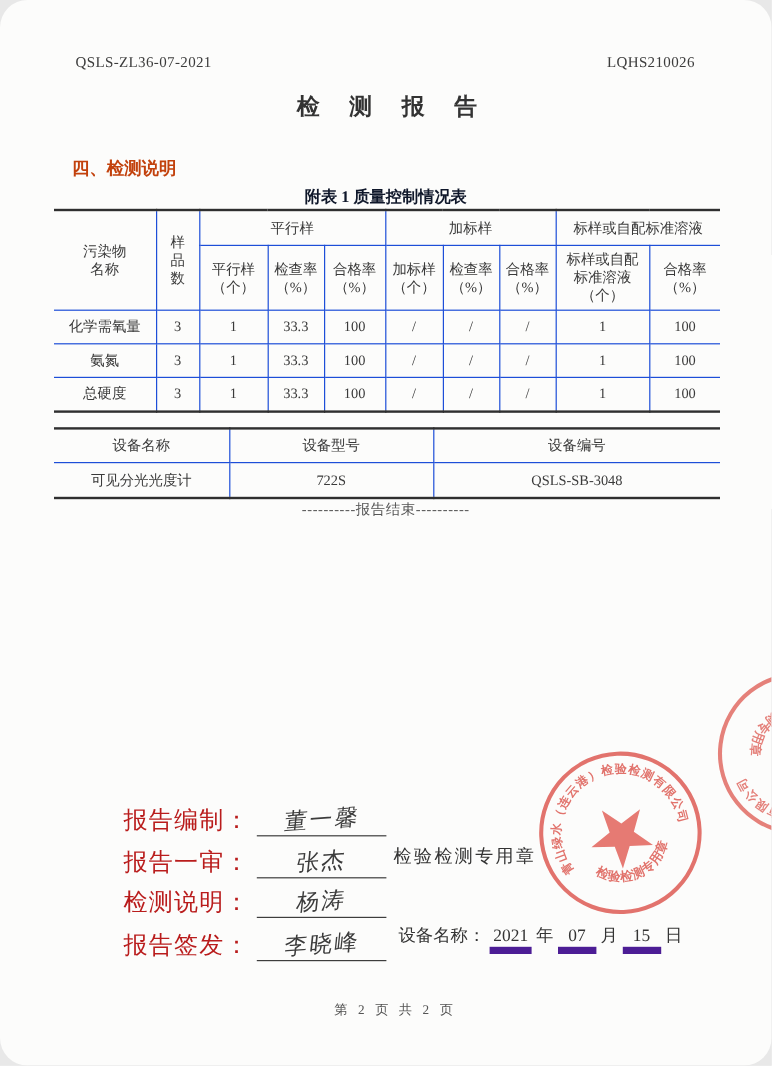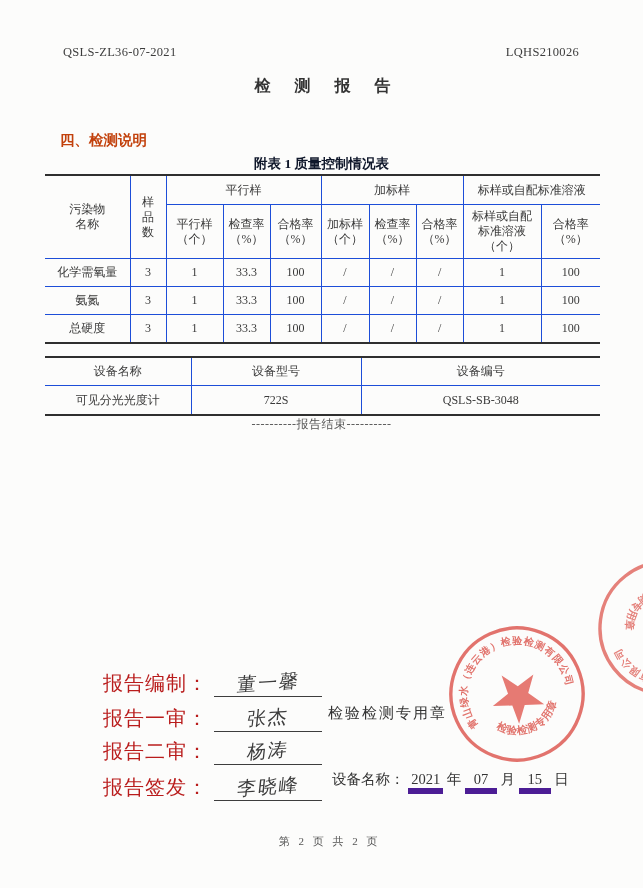--- a/index.html
+++ b/index.html
@@ -1,24 +1,25 @@
 <!DOCTYPE html>
 <html><head>
 <meta charset="utf-8">
 <style>
   html,body{margin:0;padding:0;background:#e8e8e8;}
   .page{
     position:relative;width:643px;height:888px;margin:0 auto;
     background:#fcfcfb;overflow:hidden;
     font-family:"Liberation Serif","DejaVu Serif",serif;
     color:#383838;
+    border-radius:23px;
   }
   .abs{position:absolute;}
   .doc-code{font-size:12.5px;letter-spacing:.3px;color:#3c3c3c;}
-  .title{left:0;right:0;top:76px;text-align:center;font-size:16px;font-weight:bold;letter-spacing:10px;color:#333;margin-left:12px;}
+  .title{left:0;right:0;top:76px;text-align:center;font-size:19px;font-weight:bold;letter-spacing:10px;color:#333;margin-left:12px;}
   .section-heading{left:60px;top:131px;font-size:14.5px;font-weight:bold;color:#c2410c;}
   .tbl-title{left:0;right:0;text-align:center;font-size:13.5px;font-weight:bold;color:#0f172a;}
 
   table.t{border-collapse:collapse;table-layout:fixed;position:absolute;
     border-top:2px solid #2f2f2f;border-bottom:2px solid #2f2f2f;}
   table.t th,table.t td{
     border:1px solid #1d4ed8;font-weight:normal;font-size:12px;line-height:1.25;
     text-align:center;vertical-align:middle;padding:4px 2px;color:#3a3a3a;
   }
   table.t tr>*:first-child{border-left:none;}
@@ -173,21 +174,21 @@
 
   <div class="abs end-marker">----------报告结束----------</div>
 
   <div class="sig-row" style="top:670px">
     <span class="sig-label">报告编制：</span><span class="sig-line"><span class="sig-name">董一馨</span></span>
   </div>
   <div class="sig-row" style="top:705px">
     <span class="sig-label">报告一审：</span><span class="sig-line"><span class="sig-name">张杰</span></span>
   </div>
   <div class="sig-row" style="top:738px">
-    <span class="sig-label">报告二审：</span><span class="sig-line"><span class="sig-name">杨涛</span></span>
+    <span class="sig-label">检测说明：</span><span class="sig-line"><span class="sig-name">杨涛</span></span>
   </div>
   <div class="sig-row" style="top:774px">
     <span class="sig-label">报告签发：</span><span class="sig-line"><span class="sig-name">李晓峰</span></span>
   </div>
 
   <div class="abs seal-label">检验检测专用章</div>
 
   <div class="abs date-row">
     <span>设备名称：</span>
     <span class="date-num">2021</span>

